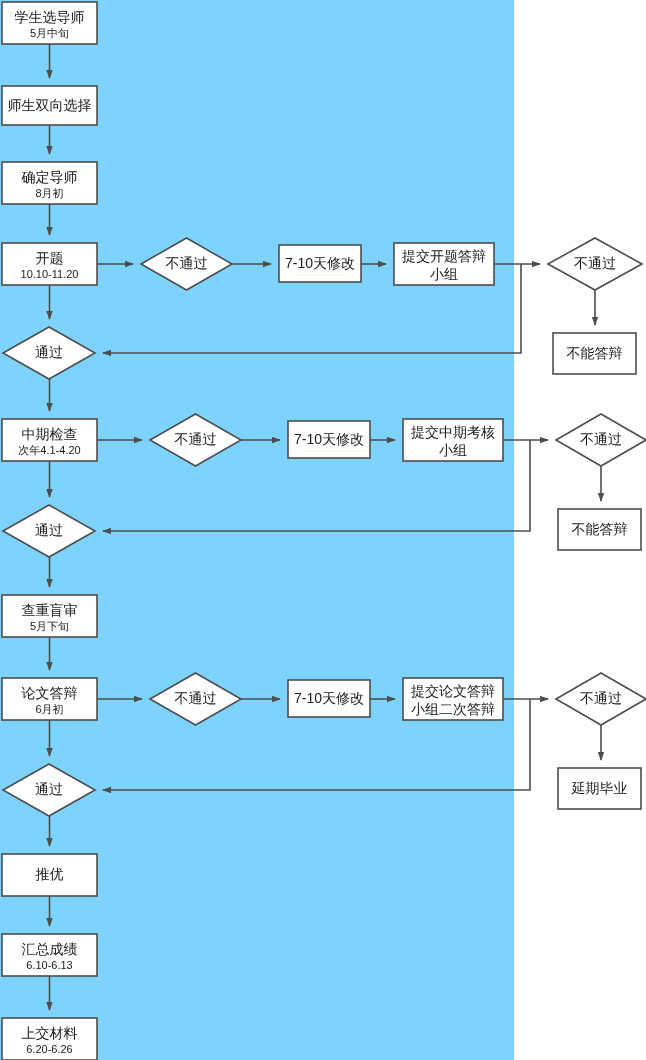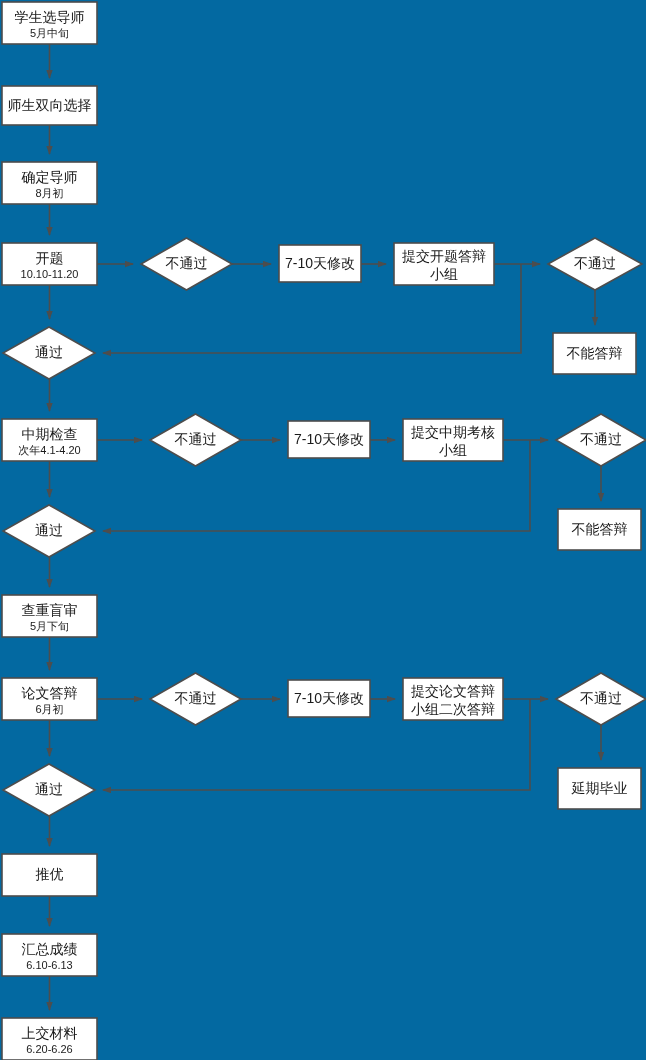--- a/index.html
+++ b/index.html
@@ -9,23 +9,23 @@
     background: #ffffff;
   }
   body {
     width: 646px;
     height: 1060px;
     font-family: "Liberation Sans", "DejaVu Sans", sans-serif;
     overflow: hidden;
   }
   #flow-root {
     position: relative;
-    width: 646px;
+    width: 514px;
     height: 1060px;
-    background: #0369a1;
+    background: #7dd3fc;
   }
   svg#flow-svg {
     display: block;
     width: 646px;
     height: 1060px;
   }
   .node-shape {
     fill: #ffffff;
     stroke: #4d4d4d;
     stroke-width: 1.6;

